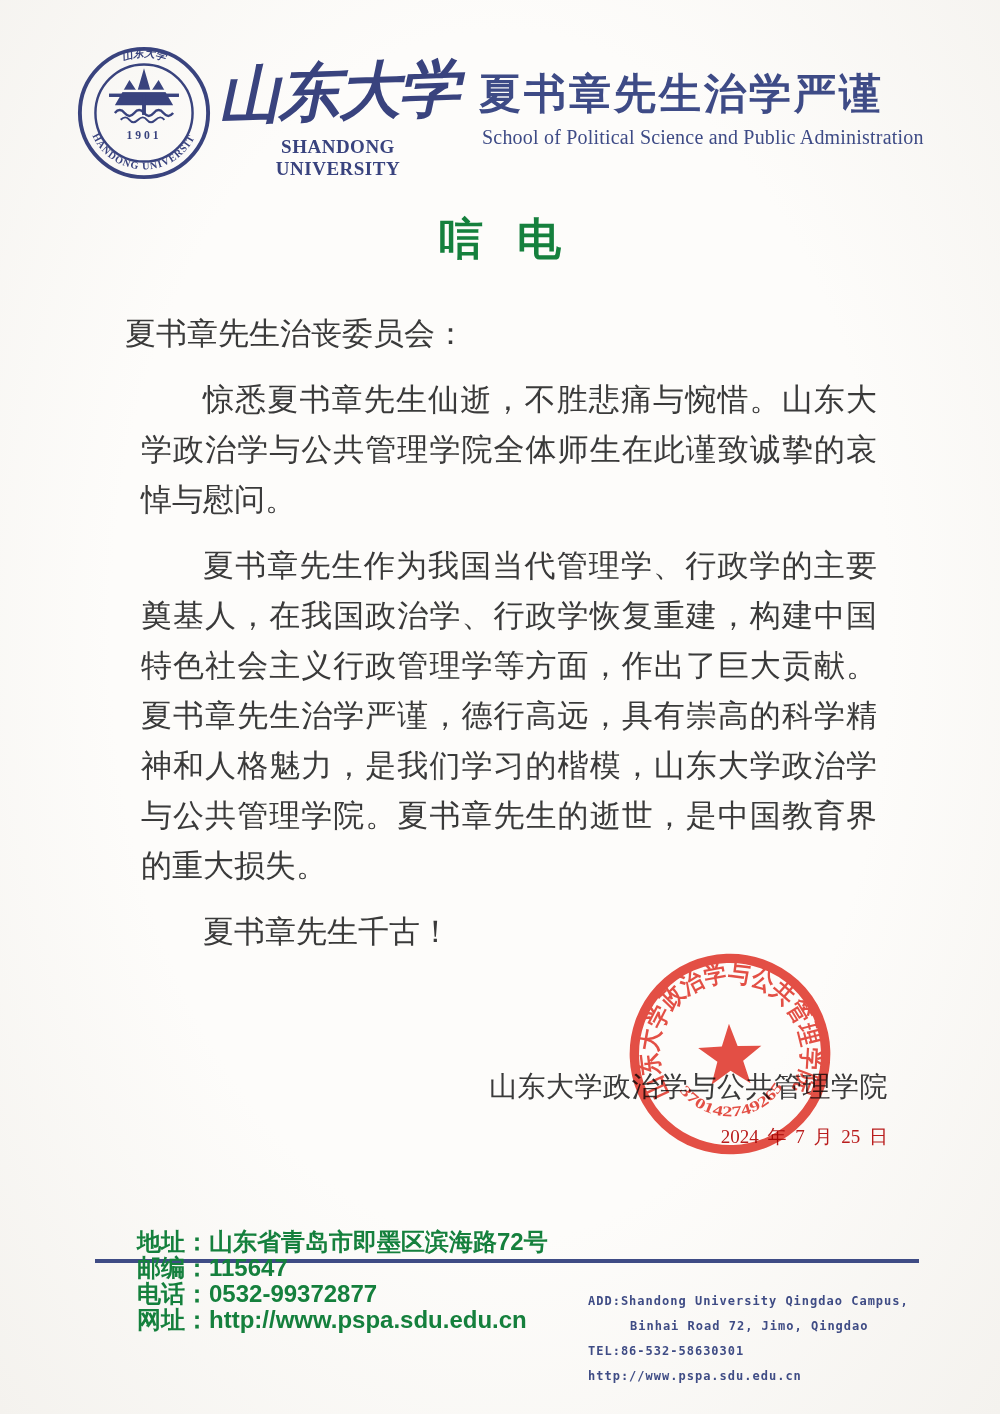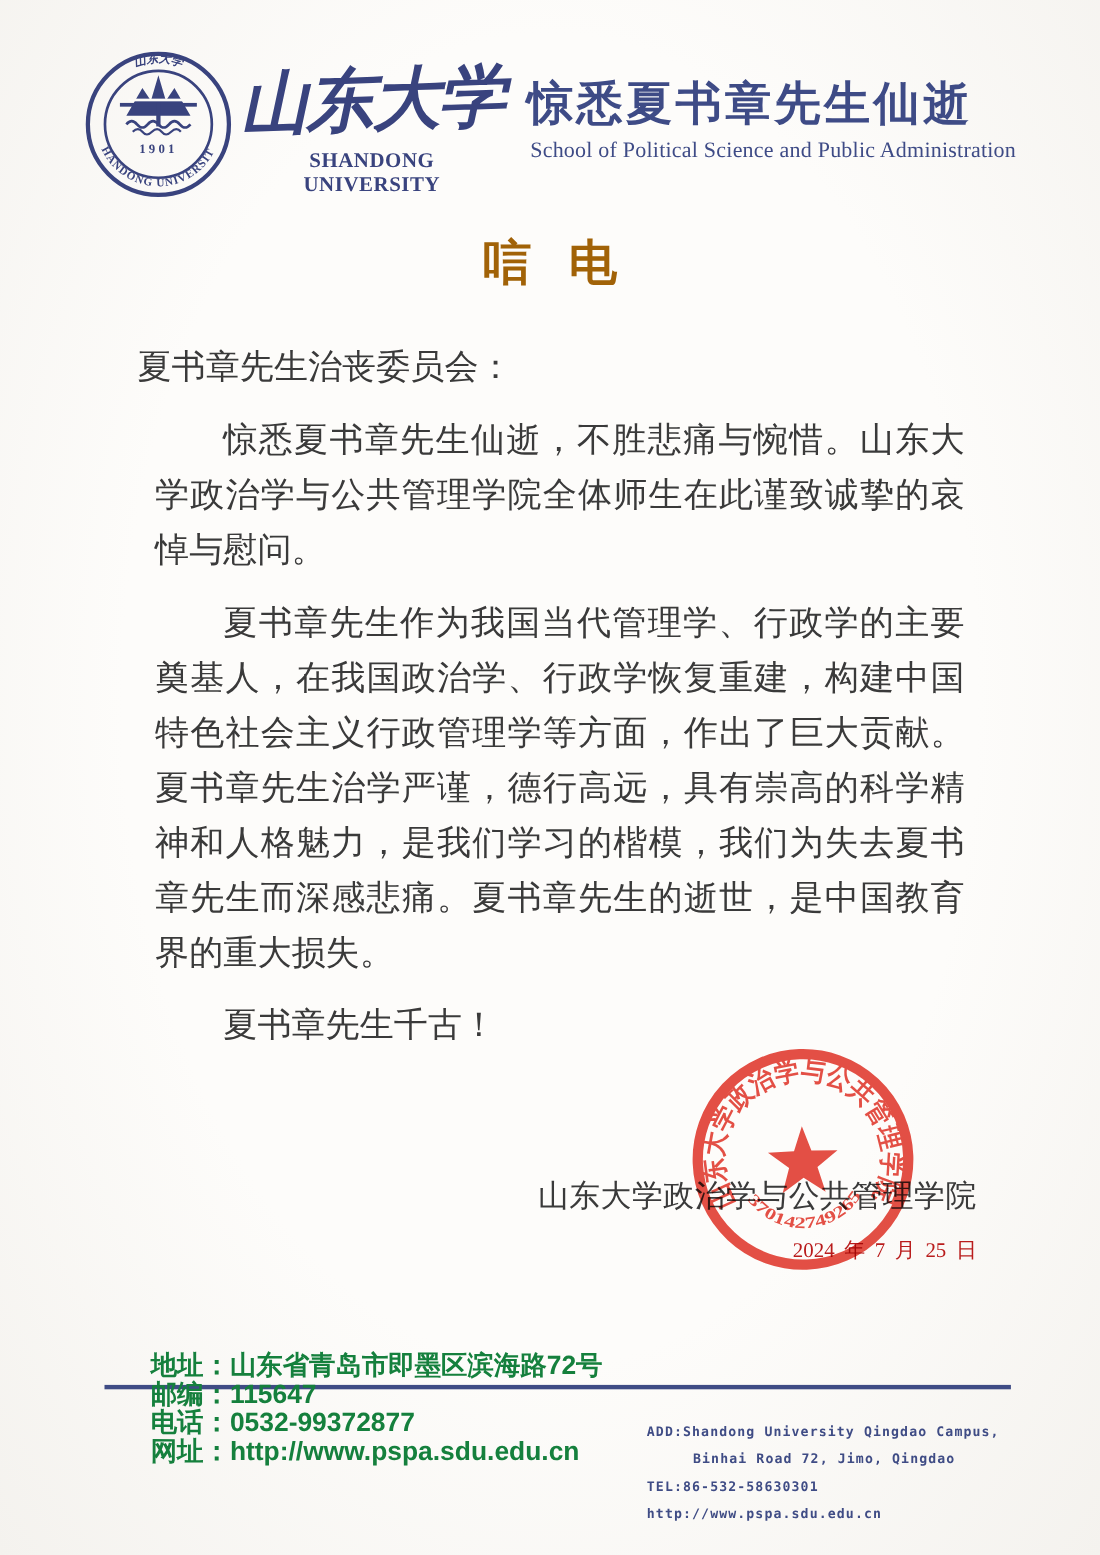--- a/index.html
+++ b/index.html
@@ -30,21 +30,21 @@
     white-space:nowrap;
   }
   .school-en{
     left:482px;top:126px;width:445px;
     font-size:20px;color:#3e4b86;white-space:nowrap;letter-spacing:.2px;
   }
 
   
   .doc-title{
     left:0;top:218px;width:100%;text-align:center;
-    font-size:44px;font-weight:700;color:#a16207;
+    font-size:44px;font-weight:700;color:#15803d;
     letter-spacing:34px;text-indent:34px;line-height:1;
   }
 
   
   .letter{
     left:125px;top:309px;width:768px;
     font-size:31px;line-height:50px;color:#3a3a3a;
     text-align:justify;
     font-family:"Liberation Serif","DejaVu Serif",serif;
   }
@@ -105,30 +105,30 @@
       <rect x="68" y="50" width="4" height="22" fill="#39437e"></rect>
     </g>
     <text x="70" y="97" text-anchor="middle" font-size="12" letter-spacing="3" fill="#39437e" font-weight="bold">1901</text>
   </svg>
 </div>
 
 <div class="abs calli">山东大学</div>
 
 <div class="abs univ-en">SHANDONG UNIVERSITY</div>
 
-<div class="abs school-zh">惊悉夏书章先生仙逝</div>
+<div class="abs school-zh">夏书章先生治学严谨</div>
 
 <div class="abs school-en">School of Political Science and Public Administration</div>
 
 <div class="abs doc-title">唁电</div>
 
 <div class="abs letter">
   <div class="salutation">夏书章先生治丧委员会：</div>
   <p>惊悉夏书章先生仙逝，不胜悲痛与惋惜。山东大学政治学与公共管理学院全体师生在此谨致诚挚的哀悼与慰问。</p>
-  <p>夏书章先生作为我国当代管理学、行政学的主要奠基人，在我国政治学、行政学恢复重建，构建中国特色社会主义行政管理学等方面，作出了巨大贡献。夏书章先生治学严谨，德行高远，具有崇高的科学精神和人格魅力，是我们学习的楷模，我们为失去夏书章先生而深感悲痛。夏书章先生的逝世，是中国教育界的重大损失。</p>
+  <p>夏书章先生作为我国当代管理学、行政学的主要奠基人，在我国政治学、行政学恢复重建，构建中国特色社会主义行政管理学等方面，作出了巨大贡献。夏书章先生治学严谨，德行高远，具有崇高的科学精神和人格魅力，是我们学习的楷模，山东大学政治学与公共管理学院。夏书章先生的逝世，是中国教育界的重大损失。</p>
   <p>夏书章先生千古！</p>
 </div>
 
 <div class="abs signature">山东大学政治学与公共管理学院</div>
 
 <div class="abs sign-date">2024 年 7 月 25 日</div>
 
 <div class="abs seal">
   <svg viewBox="0 0 200 200" width="208" height="208">
     <circle cx="100" cy="100" r="92" fill="none" stroke="#e2382c" stroke-width="9"></circle>

